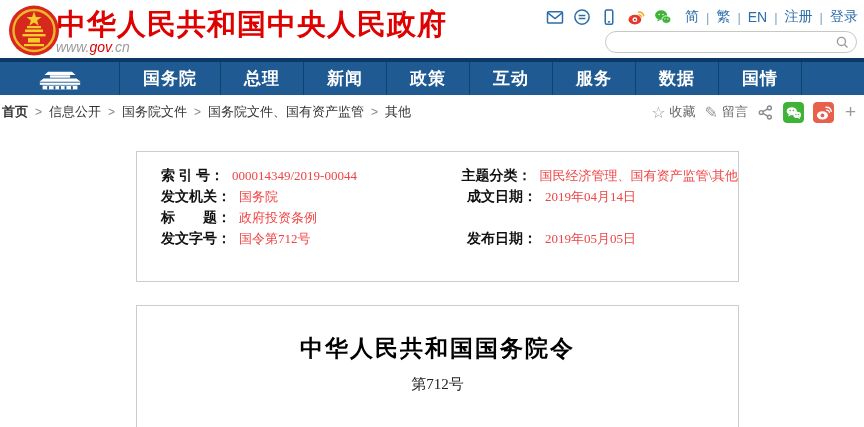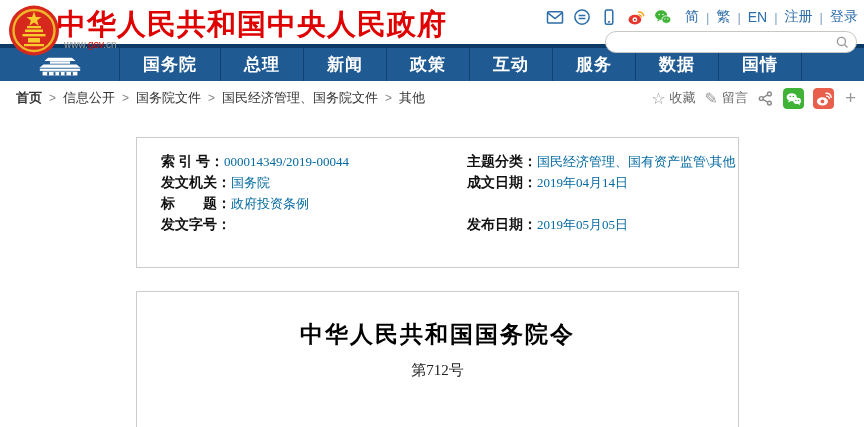--- a/index.html
+++ b/index.html
@@ -1,24 +1,24 @@
 <!DOCTYPE html>
 <html><head>
 <meta charset="utf-8">
 <style>
   * { margin:0; padding:0; box-sizing:border-box; }
   html,body { width:864px; height:427px; overflow:hidden; background:#fff;
               font-family:"Liberation Sans", sans-serif; }
 
   
-  .header { position:relative; height:44px; background:#fff; }
+  .header { position:relative; height:58px; background:#fff; }
   .emblem { position:absolute; left:8px; top:4px; width:52px; height:53px; }
   .site-title { position:absolute; left:57px; top:5px; font-size:29px; font-weight:bold;
                 color:#df0000; letter-spacing:1px; font-family:"Liberation Serif", serif; }
-  .site-url { position:absolute; left:64px; top:39px; font-size:10px; color:#9a9a9a; }
+  .site-url { position:absolute; left:56px; top:39px; font-size:14px; color:#9a9a9a;font-style:italic; }
   .site-url b { color:#df0000; font-weight:normal; }
   .quick-row { position:absolute; right:6px; top:8px; display:flex; align-items:center; gap:9px; }
   .quick-row svg { width:18px; height:18px; display:block; cursor:pointer; }
   .lang-links { display:flex; align-items:center; gap:7px; font-size:14px; color:#2d6da8; margin-left:4px; }
   .lang-links .lnk { cursor:pointer; }
   .lang-links .div { color:#7fa3c6; font-size:13px; }
   .search-box { position:absolute; right:7px; top:31px; width:252px; height:22px;
                 border:1px solid #c8c8c2; border-radius:12px; display:flex; align-items:center;
                 padding:0 6px 0 12px; background:#fff; }
   .search-box input { flex:1; border:none; outline:none; font-size:12px; height:18px; background:transparent; }
@@ -29,40 +29,40 @@
   .nav-main { height:33px; background:#1f5a92; display:flex; align-items:stretch; }
   .nav-cell { display:flex; align-items:center; justify-content:center;
               border-right:1px solid #0e4273; color:#fff; font-size:17px; font-weight:bold;
               cursor:pointer; }
   .nav-home { width:120px; }
   .nav-item { padding:0 23px; letter-spacing:1px; }
   .nav-home svg { width:58px; height:22px; }
 
   
   .crumb-row { height:34px; display:flex; align-items:center; justify-content:space-between;
-               padding:0 8px 0 16px; }
+               padding:0 8px 0 2px; }
   .crumbs { font-size:13px; color:#333; display:flex; align-items:center; }
   .crumbs .home { font-weight:bold; }
   .crumbs .sep { color:#888; margin:0 7px; font-size:12px; }
   .crumbs .crumb { cursor:pointer; }
   .tools { display:flex; align-items:center; gap:9px; font-size:13px; color:#666; }
   .tools .t-btn { display:flex; align-items:center; gap:4px; cursor:pointer; }
   .tools .glyph { font-size:16px; color:#999; }
   .tools svg.share { width:17px; height:17px; }
   .tools svg.sq { width:21px; height:21px; border-radius:4px; }
   .tools .plus { font-size:19px; color:#999; cursor:pointer; margin-left:2px; }
 
   
   .meta-box { margin:22px 0 0 136px; width:603px; border:1px solid #ccc;
               padding:13px 0 11px 0; font-family:"Liberation Serif", serif; }
   .meta-row { display:flex; height:21px; line-height:21px; }
   .meta-col-l { width:330px; padding-left:24px; display:flex; }
   .meta-col-r { flex:1; display:flex; }
   .meta-label { font-weight:bold; color:#111; font-size:14px; white-space:pre; }
-  .meta-value { color:#0369a1; font-size:13px; white-space:pre; }
+  .meta-value { color:#ef4444; font-size:13px; margin-left:8px; white-space:pre; }
 
   
   .doc-box { margin:23px 0 0 136px; width:603px; height:160px;
              border:1px solid #ccc; border-bottom:none; padding-top:27px;
              font-family:"Liberation Serif", serif; }
   .doc-title { text-align:center; font-size:23px; font-weight:bold; color:#000; letter-spacing:2px; }
   .doc-number { text-align:center; font-size:15px; color:#222; margin-top:11px; }
 </style>
 </head>
 <body>
@@ -159,21 +159,21 @@
 </div>
 
 <div class="crumb-row">
   <div class="crumbs">
     <span class="crumb home">首页</span>
     <span class="sep">&gt;</span>
     <span class="crumb">信息公开</span>
     <span class="sep">&gt;</span>
     <span class="crumb">国务院文件</span>
     <span class="sep">&gt;</span>
-    <span class="crumb">国民经济管理、国务院文件</span>
+    <span class="crumb">国务院文件、国有资产监管</span>
     <span class="sep">&gt;</span>
     <span class="crumb">其他</span>
   </div>
   <div class="tools">
     <span class="t-btn">
       <span class="glyph">☆</span>
       <span>收藏</span>
     </span>
     <span class="t-btn">
       <span class="glyph">✎</span>
@@ -234,20 +234,21 @@
       <span class="meta-value">政府投资条例</span>
     </div>
     <div class="meta-col-r">
       <span class="meta-label"></span>
       <span class="meta-value"></span>
     </div>
   </div>
   <div class="meta-row">
     <div class="meta-col-l">
       <span class="meta-label">发文字号：</span>
+      <span class="meta-value">国令第712号</span>
     </div>
     <div class="meta-col-r">
       <span class="meta-label">发布日期：</span>
       <span class="meta-value">2019年05月05日</span>
     </div>
   </div>
   <div class="meta-row">
     <div class="meta-col-r">
       <span class="meta-label"></span>
       <span class="meta-value"></span>

